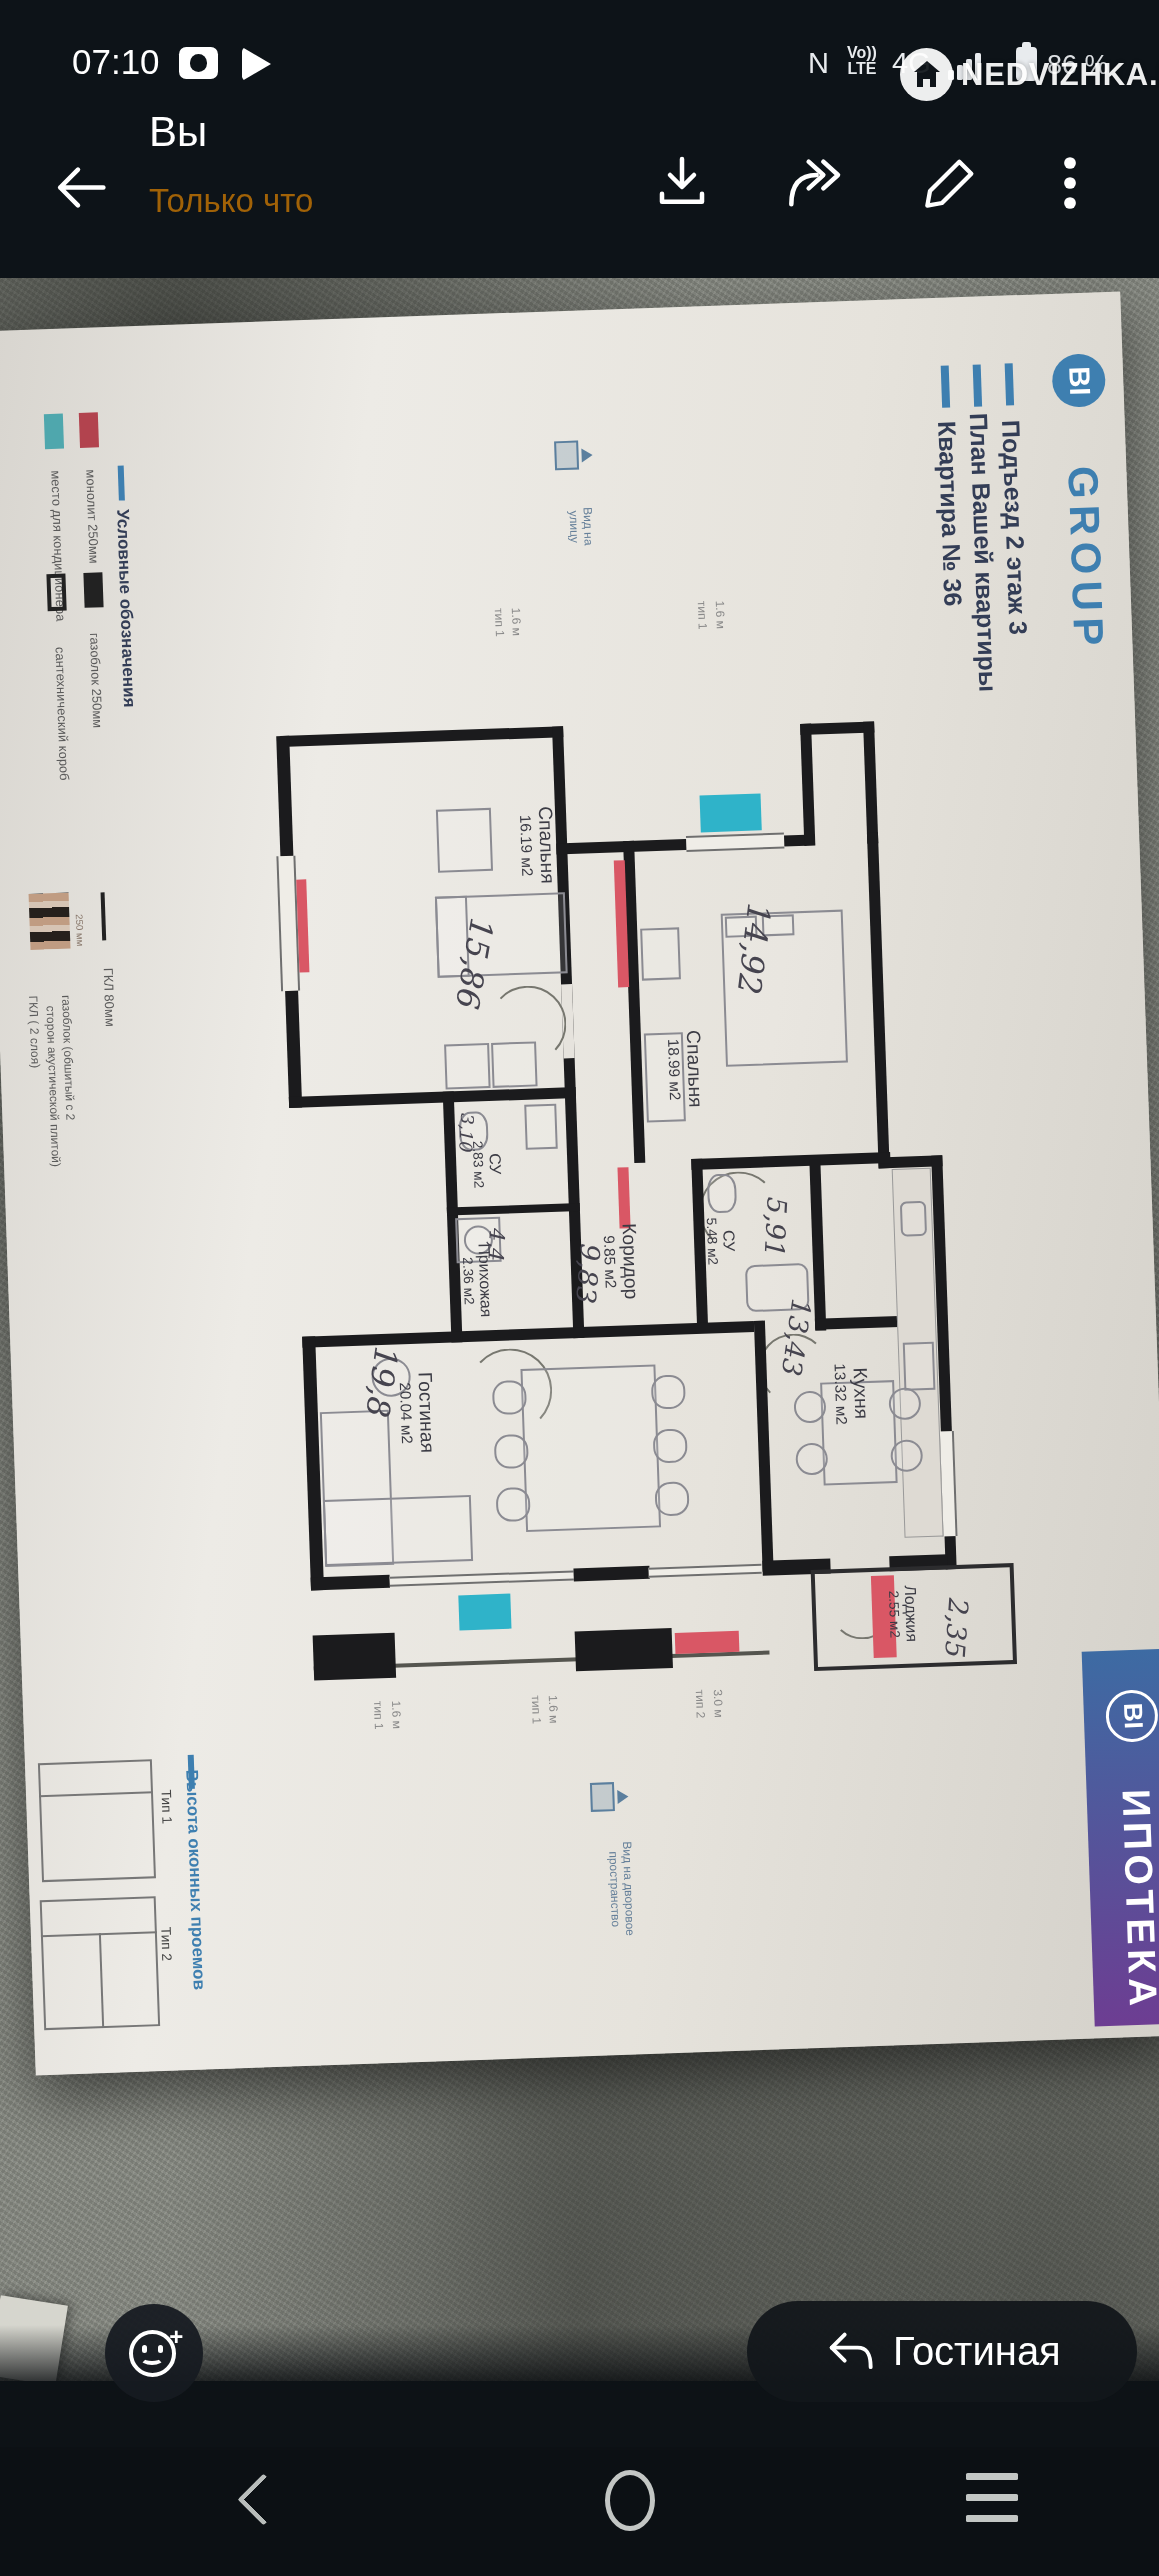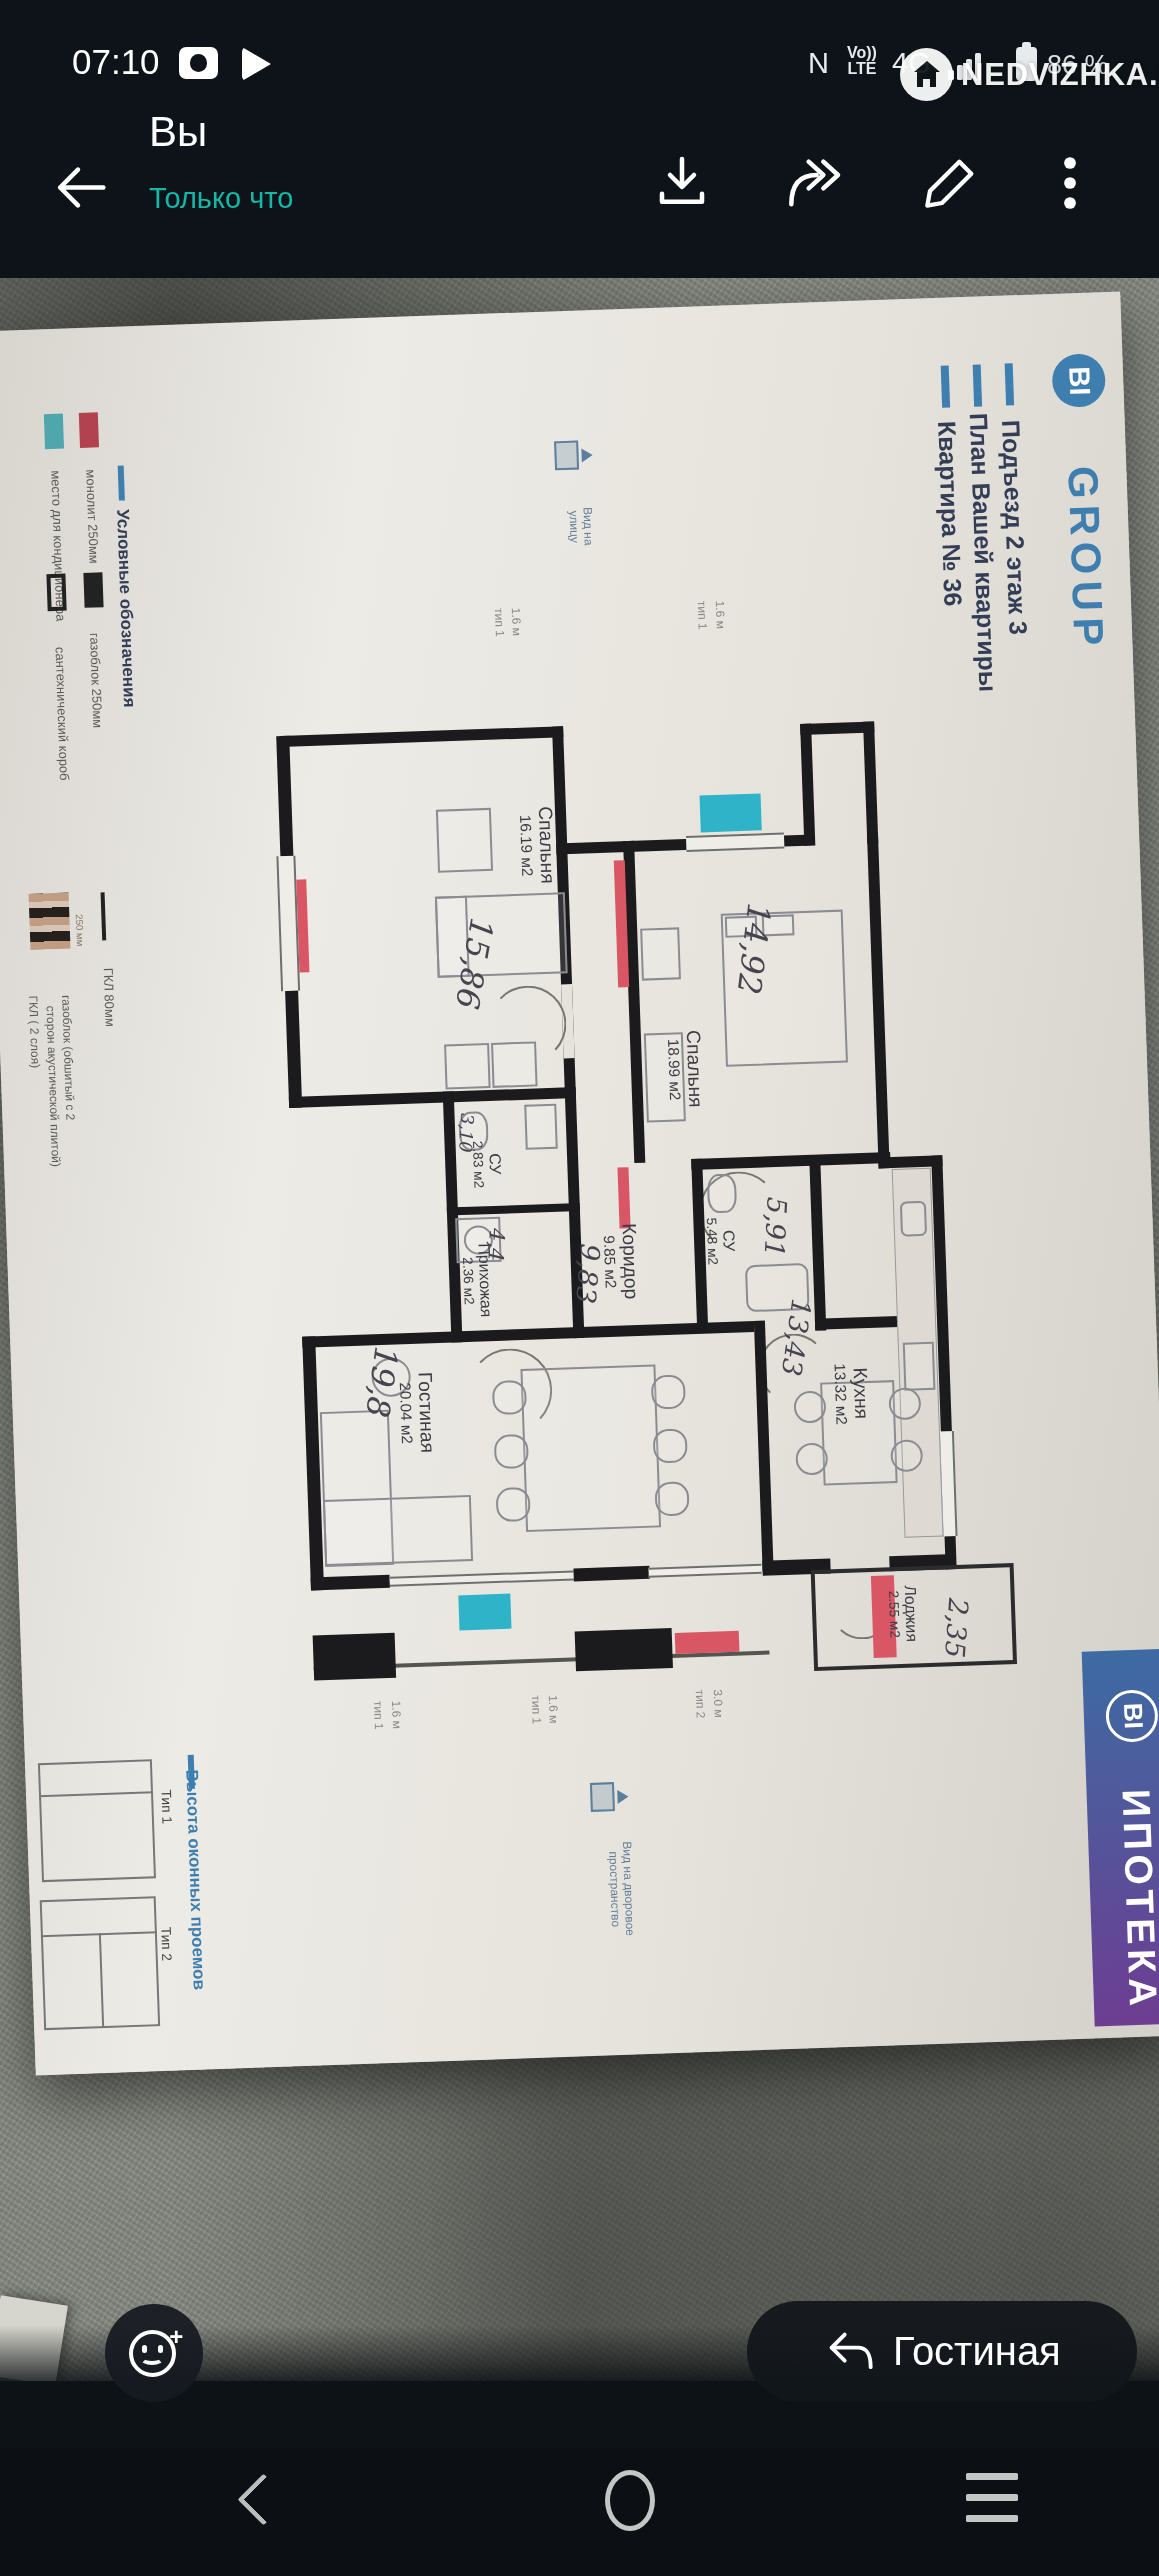--- a/index.html
+++ b/index.html
@@ -25,21 +25,21 @@
   .wm-house{position:absolute;left:12px;top:13px;width:29px;height:27px;}
   .wm-house .roof{position:absolute;left:1.6px;top:0;width:0;height:0;border-left:13px solid transparent;border-right:13px solid transparent;border-bottom:11.3px solid #10151a;}
   .wm-house .base{position:absolute;left:4.8px;top:11.3px;width:19.3px;height:14.5px;background:#10151a;}
   .wm-house .door{position:absolute;left:11.3px;top:17.7px;width:6.4px;height:8px;background:#fff;}
   .wm-text{font-size:31px;font-weight:700;letter-spacing:0.8px;margin-left:8px;text-shadow:0 0 4.8px rgba(0,0,0,.35);}
   
   .app-header{position:absolute;left:0;top:93px;width:1159px;height:185px;background:#0d1318;z-index:4;}
   .hdr-back{position:absolute;left:50px;top:64px;width:61px;height:61px;cursor:pointer;}
   .hdr-back svg{width:61px;height:61px;}
   .hdr-title{position:absolute;left:149px;top:14.5px;font-size:42px;font-weight:500;color:#fff;}
-  .hdr-sub{position:absolute;left:149px;top:89px;font-size:29px;font-weight:400;color:#14b8a6;}
+  .hdr-sub{position:absolute;left:149px;top:89px;font-size:33px;font-weight:400;color:#a16207;}
   .hdr-ic{position:absolute;top:58px;width:64px;height:64px;}
   .hdr-ic svg{width:64px;height:64px;}
   
   .photo{position:absolute;left:0;top:278px;width:1159px;height:2103px;overflow:hidden;
     background-color:#878a82;
     background-image:
       radial-gradient(ellipse at 15% 4%, rgba(32,34,30,.6), transparent 38%),
       radial-gradient(ellipse at 90% 100%, rgba(40,42,38,.55), transparent 42%),
       radial-gradient(ellipse at 50% 96%, rgba(46,48,44,.5), transparent 50%),
       repeating-linear-gradient(33deg, rgba(255,255,255,.05) 0 2.4px, rgba(0,0,0,.06) 2.4px 5.6px),

